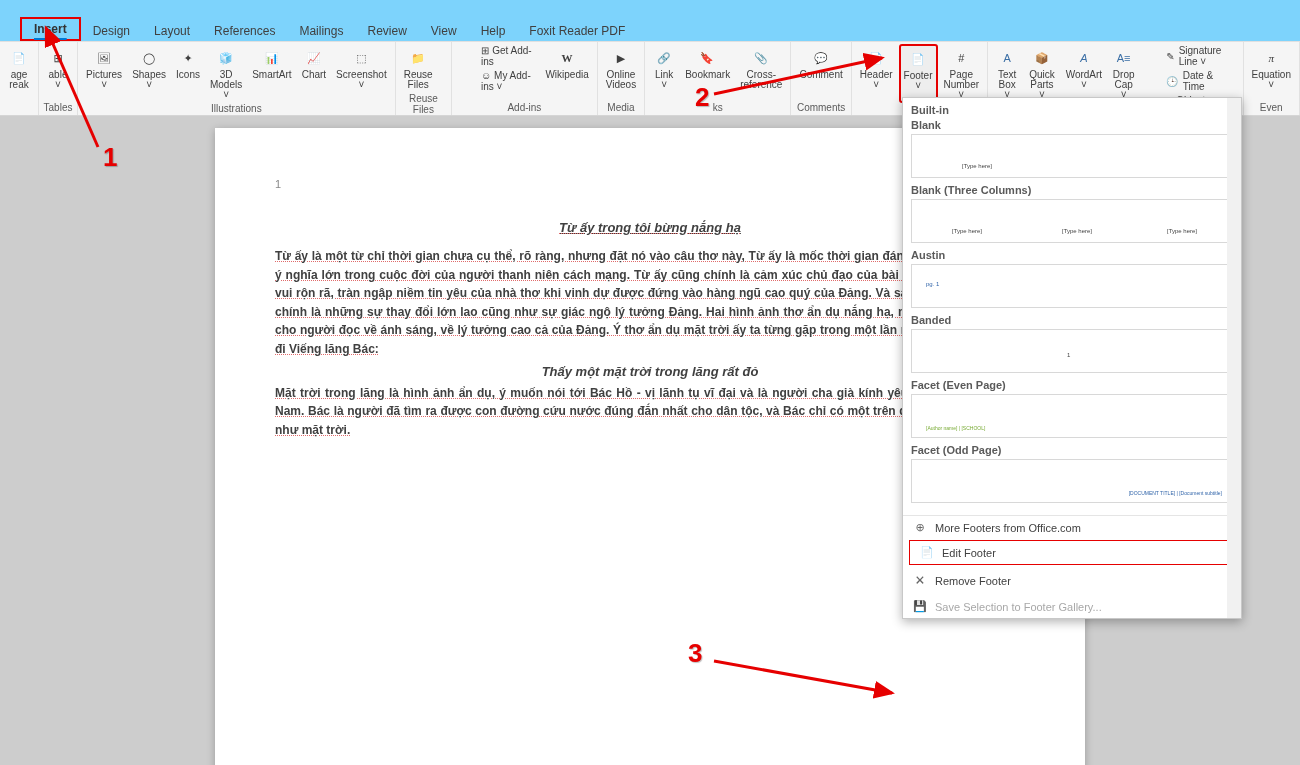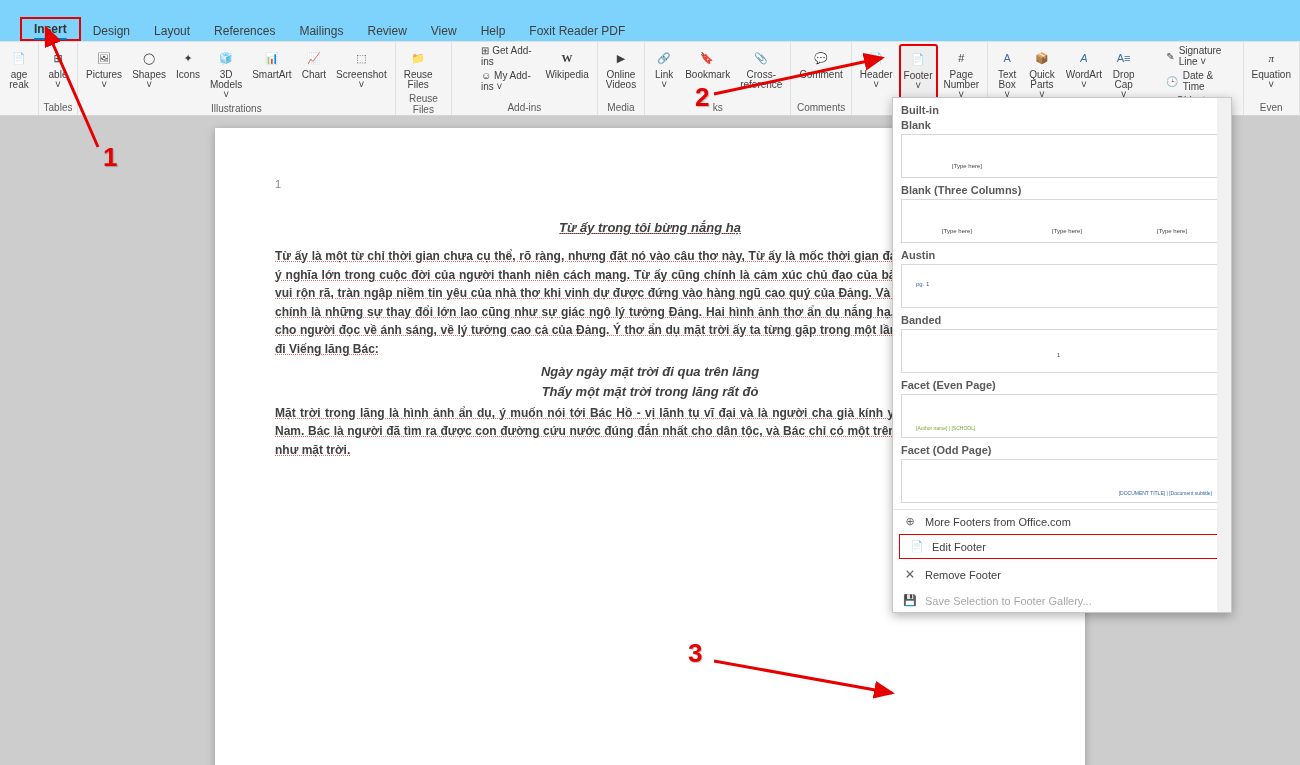--- a/index.html
+++ b/index.html
@@ -18,21 +18,21 @@
 .big.hiboxed { border: 2px solid #e60000 !important; background: #eee; padding: 2px 3px; }
 .small-col { display: flex; flex-direction: column; gap: 1px; }
 .smline { display: flex; align-items: center; gap: 4px; font-size: 10px; cursor: pointer; padding: 1px 3px; margin-left: 22px; }
 .canvas-area { flex: 1; height: calc(765px - 100px); display: flex; justify-content: center; background: #cdcdcd; padding-top: 12px; }
 .page { background: #fff; width: 870px; height: 740px; box-shadow: 0 2px 8px rgba(0,0,0,.25); padding: 50px 60px; position: relative; }
 .pgnum { color: #888; margin-bottom: 30px; font-size: 11px; }
 .title { text-align: center; font-weight: bold; font-style: italic; text-decoration: underline; font-size: 13px; margin: 12px 0; }
 .para { font-size: 12px; line-height: 1.55; text-align: justify; margin-top: 4px; font-weight: bold; }
 .para span, .title span { text-decoration: underline dotted #e06a6a; text-decoration-thickness: 1.2px; }
 .quote { text-align: center; font-style: italic; font-weight: bold; font-size: 13px; margin: 5px 0; }
-.gallery { position: absolute; top: 97px; right: 68px; width: 340px; background: #fff; border: 1px solid #c8c8c8; box-shadow: 0 3px 10px rgba(0,0,0,.3); display: flex; flex-direction: column; z-index: 20; }
+.gallery { position: absolute; top: 97px; right: 58px; width: 340px; background: #fff; border: 1px solid #c8c8c8; box-shadow: 0 3px 10px rgba(0,0,0,.3); display: flex; flex-direction: column; z-index: 20; gap: 6px; }
 .gal-scroll { overflow-y: auto; max-height: 555px; padding: 4px 8px 0 8px; }
 .gh { font-weight: 600; font-size: 11px; color: #5a5a5a; margin: 2px 0 3px; }
 .gitem { border: 1px solid #d8d8d8; background: #fff; margin-bottom: 6px; height: 44px; position: relative; cursor: pointer; }
 .ph { position: absolute; font-size: 6px; color: #444; }
 .gal-foot { border-top: 1px solid #e5e5e5; }
 .grow { display: flex; align-items: center; gap: 8px; padding: 5px 10px; font-size: 11px; cursor: pointer; }
 .grow.dis { color: #a8a8a8; }
 .grow.hiboxed { border: 1.5px solid #e60000; margin: 1px 6px; }
 .grow .gicn { width: 14px; text-align: center; color: #666; }
 .sbar { position: absolute; right: 0; top: 0; bottom: 0; width: 14px; background: #f1f1f1; }
@@ -234,21 +234,20 @@
       </div>
       <div class="group-label">Even</div>
     </div>
 </div>
 
 <div class="canvas-area">
   <div class="page">
     <div class="pgnum">1</div>
     <div class="title"><span>Từ ấy trong tôi bừng nắng hạ</span></div>
     <div class="para"><span>Từ ấy là một từ chỉ thời gian chưa cụ thể, rõ ràng, nhưng đặt nó vào câu thơ này, Từ ấy là mốc thời gian đánh dấu bước ngoặt có ý nghĩa lớn trong cuộc đời của người thanh niên cách mạng. Từ ấy cũng chính là cảm xúc chủ đạo của bài thơ: là tiếng lòng reo vui rộn rã, tràn ngập niềm tin yêu của nhà thơ khi vinh dự được đứng vào hàng ngũ cao quý của Đảng. Và sau thời gian Từ ấy đó chính là những sự thay đổi lớn lao cũng như sự giác ngộ lý tưởng Đảng. Hai hình ảnh thơ ẩn dụ nắng hạ, mặt trời chân lí gợi ra cho người đọc về ánh sáng, về lý tưởng cao cả của Đảng. Ý thơ ẩn dụ mặt trời ấy ta từng gặp trong một lần nhà thơ Viễn Phương đi Viếng lăng Bác:</span></div>
-    <div class="quote"><span>Ngày ngày mặt trời đi qua trên lăng</span></div>
     <div class="quote"><span>Thấy một mặt trời trong lăng rất đỏ</span></div>
     <div class="para"><span>Mặt trời trong lăng là hình ảnh ẩn dụ, ý muốn nói tới Bác Hồ - vị lãnh tụ vĩ đại và là người cha già kính yêu của cả dân tộc Việt Nam. Bác là người đã tìm ra được con đường cứu nước đúng đắn nhất cho dân tộc, và Bác chỉ có một trên đời nên Bác được coi như mặt trời.</span></div>
   </div>
 </div>
 
 <div class="gallery">
   <div class="gal-scroll">
     <div class="gh">Built-in</div>
     <div class="gh">Blank</div>
     <div class="gitem">

